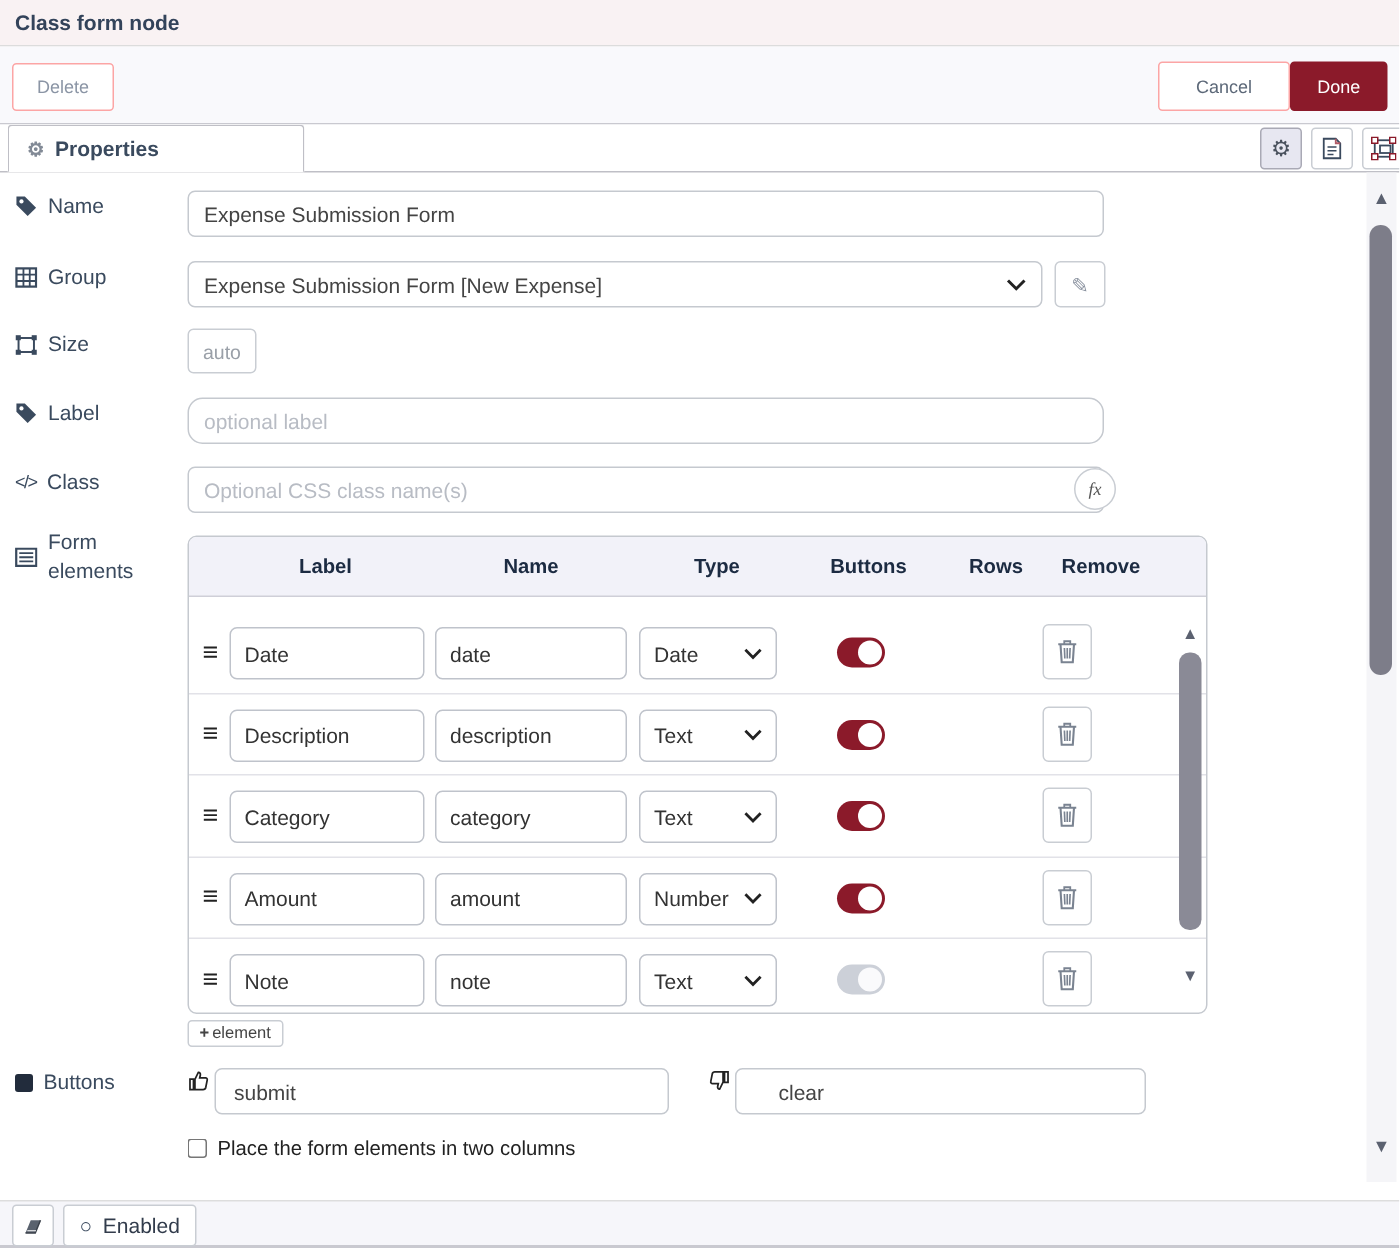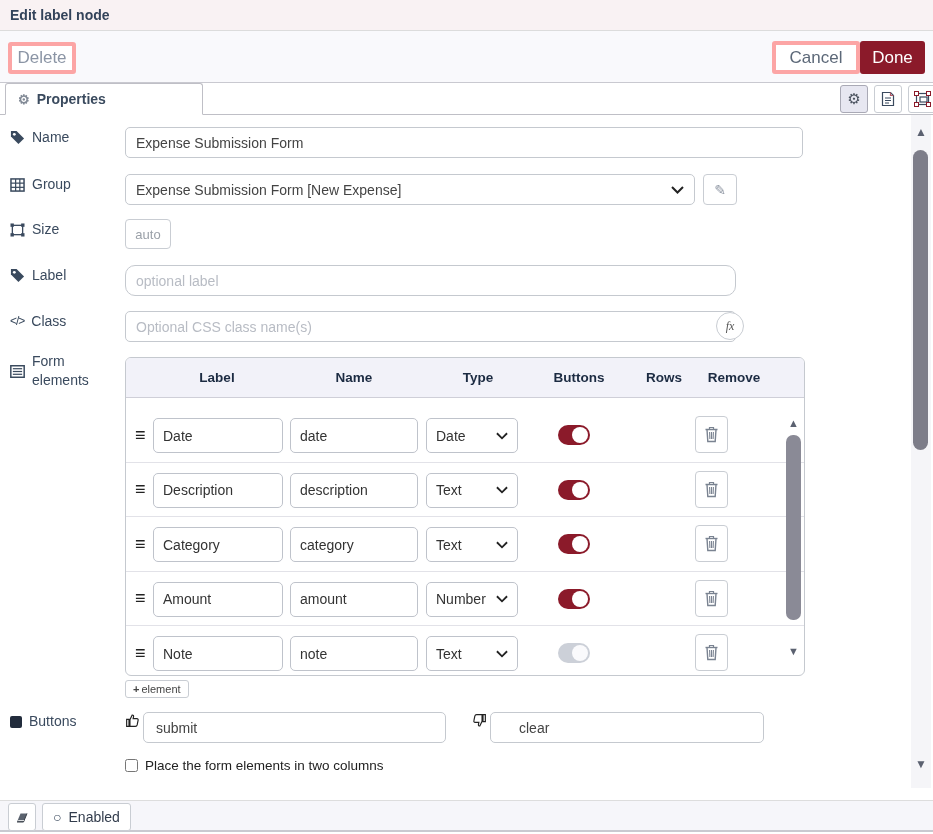--- a/index.html
+++ b/index.html
@@ -9,22 +9,22 @@
 
   
   .titlebar { position:absolute; left:0; top:0; width:933px; height:31px;
     background:#f9f2f3; border-bottom:1px solid #dcdcdc; }
   .titlebar span { position:absolute; left:10px; top:0; line-height:31px;
     font-size:14px; font-weight:bold; color:#33435a; }
 
   
   .buttonbar { position:absolute; left:0; top:31px; width:933px; height:52px;
     background:#f9f9fc; border-bottom:1px solid #c9c9d0; }
-  .btn { position:absolute; border:4px solid #fca5a5; border-radius:3px; background:#fff;
-    font-family:"Liberation Sans", sans-serif; font-size:17px; cursor:pointer; }
+  .btn { position:absolute; border:1px solid #fca5a5; border-radius:3px; background:#fff;
+    font-family:"Liberation Sans", sans-serif; font-size:12px; cursor:pointer; }
   .btn-delete { left:8px; top:11px; width:68px; height:32px; color:#8b95a5; }
   .btn-cancel { left:772px; top:10px; width:88px; height:33px; color:#5c6878; }
   .btn-done   { left:860px; top:10px; width:65px; height:33px; background:#8B1A2A;
     border-color:#8B1A2A; color:#fff; }
 
   
   .tabbar { position:absolute; left:0; top:83px; width:933px; height:32px;
     border-bottom:1px solid #bfbfc6; background:#fff; }
   .tab-active { position:absolute; left:5px; top:0; width:198px; height:32px;
     background:#fff; border:1px solid #bfbfc6; border-bottom:1px solid #fff;
@@ -127,21 +127,21 @@
   .fb-enabled .circ { font-size:14px; color:#3c4b5f; line-height:1; }
 
   .thumb-ic { position:absolute; top:712px; }
 </style>
 </head>
 <body>
 
 <div class="dialog">
 
   <div class="titlebar">
-    <span>Edit label node</span>
+    <span>Class form node</span>
   </div>
 
   <div class="buttonbar">
     <button class="btn btn-delete">Delete</button>
     <button class="btn btn-cancel">Cancel</button>
     <button class="btn btn-done">Done</button>
   </div>
 
   <div class="tabbar">
     <div class="tab-active">
@@ -172,21 +172,21 @@
     </div>
   </div>
 
   <div class="f-label" style="left:10px; top:128px;">
     <svg width="15" height="15" viewBox="0 0 16 16">
       <path d="M1 1 h6 l8 8 -6 6 -8 -8 z" fill="#3a4a5e"></path>
         <circle cx="4.6" cy="4.6" r="1.5" fill="#fff"></circle>
     </svg>
     <span>Name</span>
   </div>
-  <input class="txt" style="left: 125px; top: 127px; width: 678px;" value="Expense Submission Form">
+  <input class="txt" style="left: 125px; top: 127px; width: 611px;" value="Expense Submission Form">
 
   <div class="f-label" style="left:10px; top:175px;text-align:right;">
     <svg width="15" height="14" viewBox="0 0 16 15">
       <rect x="1" y="1" width="14" height="13" fill="none" stroke="#3a4a5e" stroke-width="1.6"></rect>
       <line x1="1" y1="5.5" x2="15" y2="5.5" stroke="#3a4a5e" stroke-width="1.3"></line>
       <line x1="1" y1="10" x2="15" y2="10" stroke="#3a4a5e" stroke-width="1.3"></line>
       <line x1="6" y1="1" x2="6" y2="14" stroke="#3a4a5e" stroke-width="1.3"></line>
       <line x1="10.5" y1="1" x2="10.5" y2="14" stroke="#3a4a5e" stroke-width="1.3"></line>
     </svg>
     <span>Group</span>

